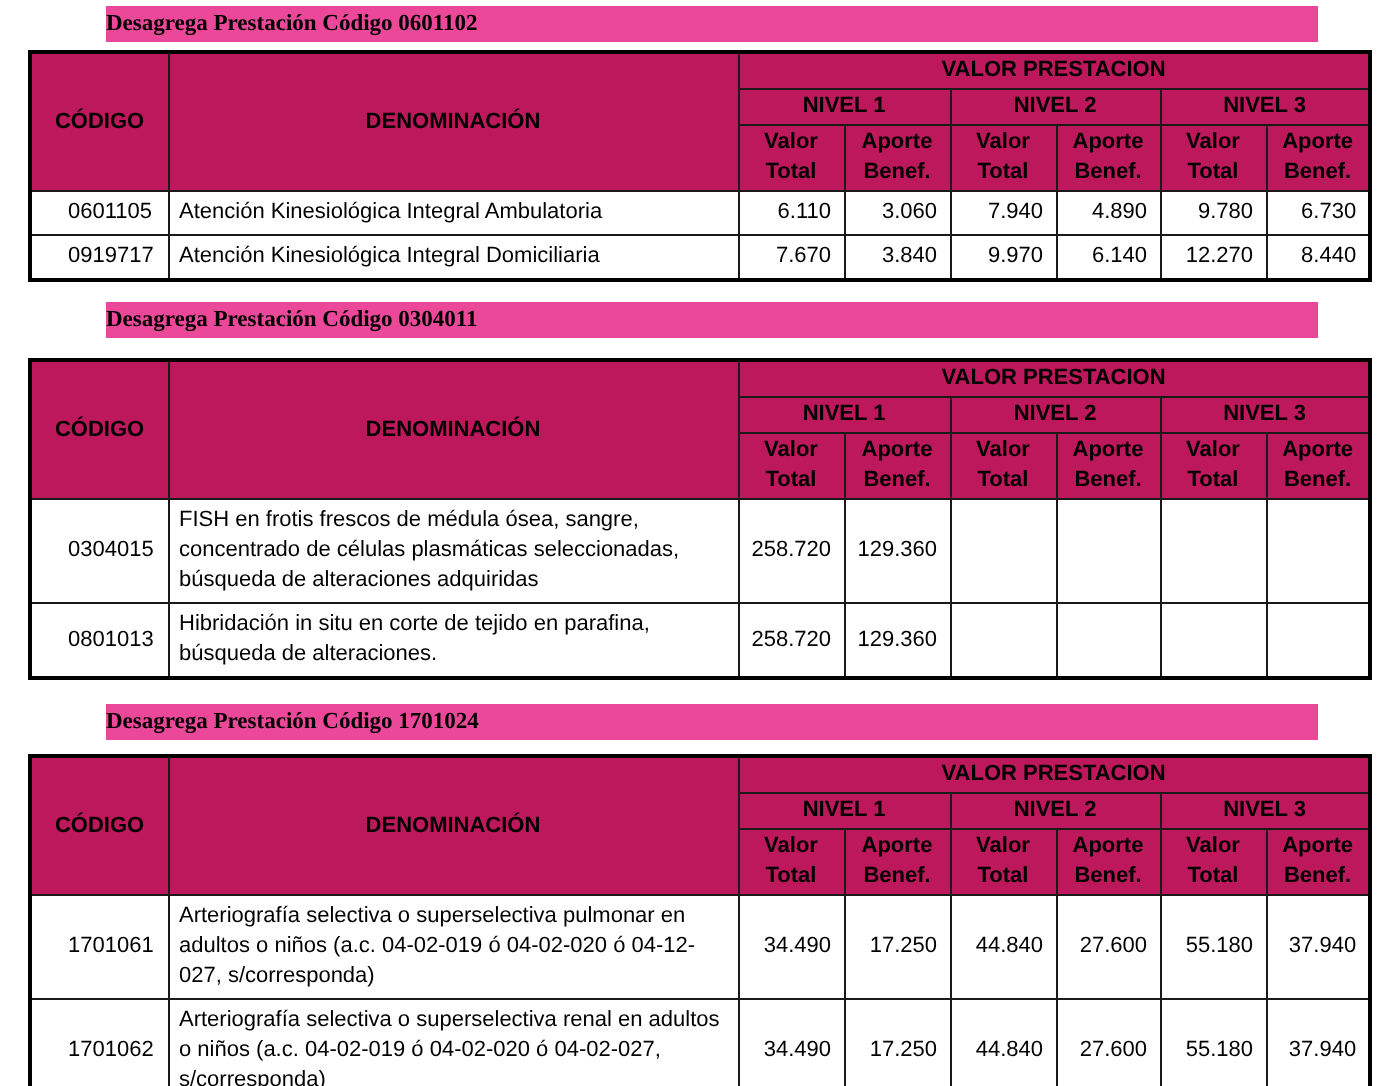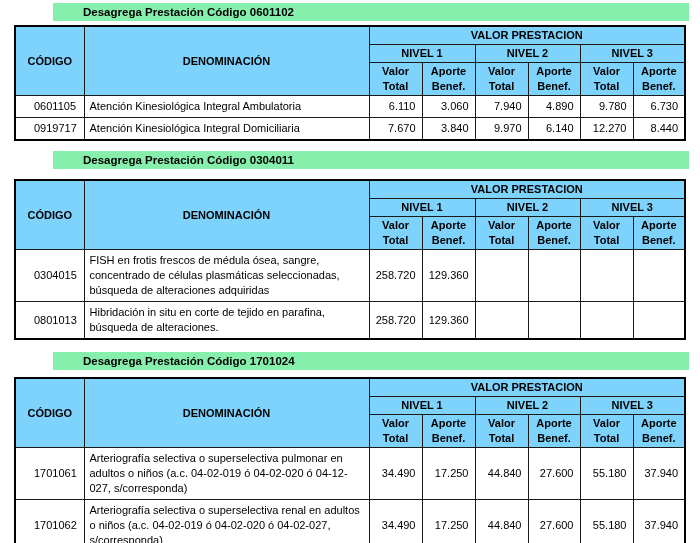--- a/index.html
+++ b/index.html
@@ -11,44 +11,44 @@
     background: #ffffff;
     font-family: "Liberation Sans", sans-serif;
     color: #000000;
   }
   .section { position: absolute; left: 0; }
   .section-title {
     position: absolute;
     left: 53px;
     width: 606px;
     height: 18px;
-    background: #86efac;
+    background: #ec4899;
     font-size: 11.5px;
     font-weight: bold;
     line-height: 18px;
-    padding-left: 30px;
     white-space: nowrap;
     overflow: hidden;
+    font-family: Liberation Serif, serif;
   }
   table.prestacion {
     position: absolute;
     left: 14px;
     width: 670px;
     border-collapse: collapse;
     table-layout: fixed;
     border: 2px solid #000000;
     font-size: 11px;
   }
   table.prestacion th, table.prestacion td {
     border: 1px solid #1a1a1a;
     line-height: 15px;
     overflow: hidden;
   }
   table.prestacion th {
-    background: #7dd3fc;
+    background: #be185d;
     font-weight: bold;
     text-align: center;
     padding: 1px 2px;
   }
   th.two-line { white-space: pre-line; font-weight: bold; margin-top: 19px; }
   tr.hdr-thin { height: 17px; }
   tr.hdr-sub  { height: 31px; }
   td.code {
     text-align: center;
     padding: 3px 18px;

